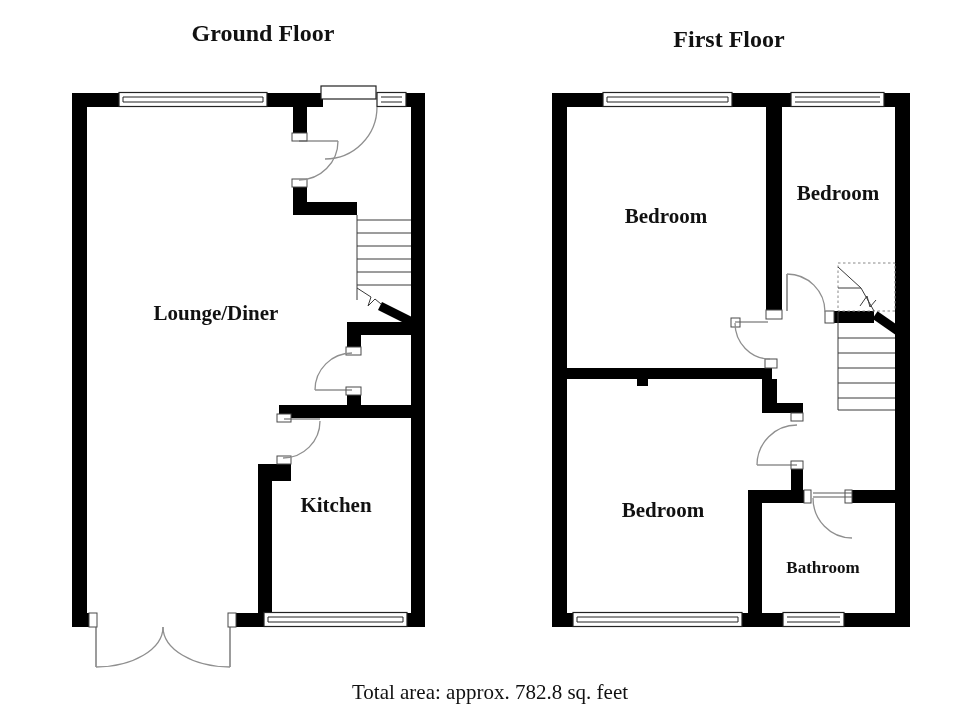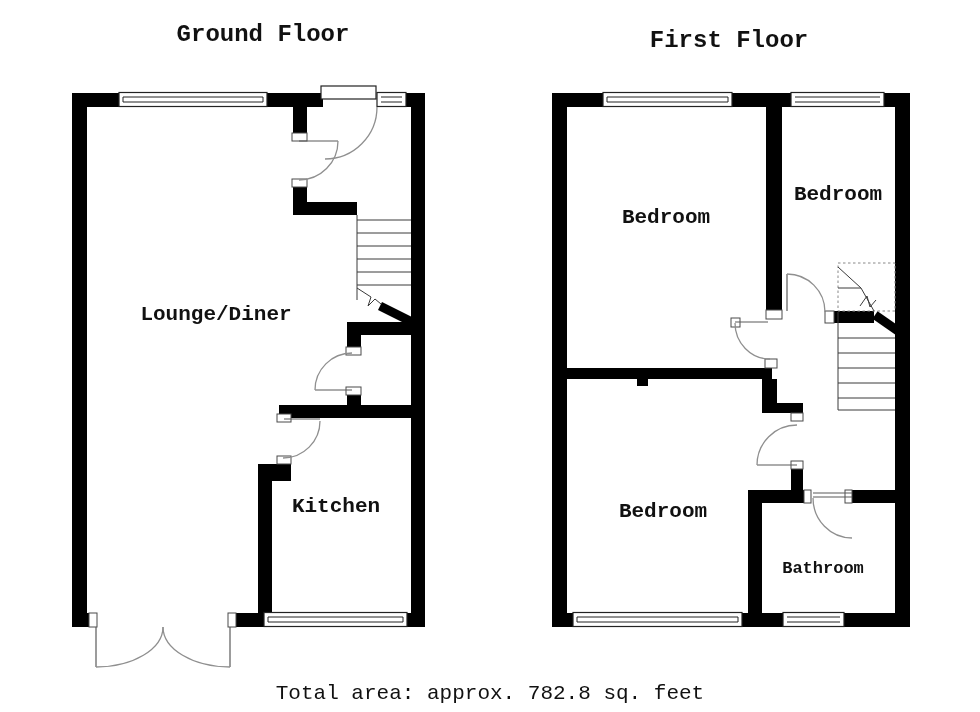--- a/index.html
+++ b/index.html
@@ -1,17 +1,17 @@
 <!DOCTYPE html>
 <html><head>
 <meta charset="utf-8">
 <style>
   html,body{margin:0;padding:0;background:#ffffff;}
   .canvas{position:relative;width:980px;height:712px;background:#ffffff;overflow:hidden;
-          font-family:Liberation Mono, monospace;}
+          font-family:Liberation Serif, serif;}
   svg{position:absolute;left:0;top:0;}
   .wall{fill:#000000;stroke:none;}
   .jamb{fill:#ffffff;stroke:#4a4a4a;stroke-width:1;}
   .winrect{fill:#ffffff;stroke:#222222;stroke-width:1.2;}
   .winline{stroke:#222222;stroke-width:1;}
   .arc{fill:none;stroke:#8f8f8f;stroke-width:1.3;}
   .leaf{stroke:#5a5a5a;stroke-width:1.2;fill:none;}
   .tread{stroke:#3a3a3a;stroke-width:1;}
   .thin{stroke:#3a3a3a;stroke-width:1;fill:none;}
   .dotted{fill:none;stroke:#888888;stroke-width:1;stroke-dasharray:2.5,2.5;}

